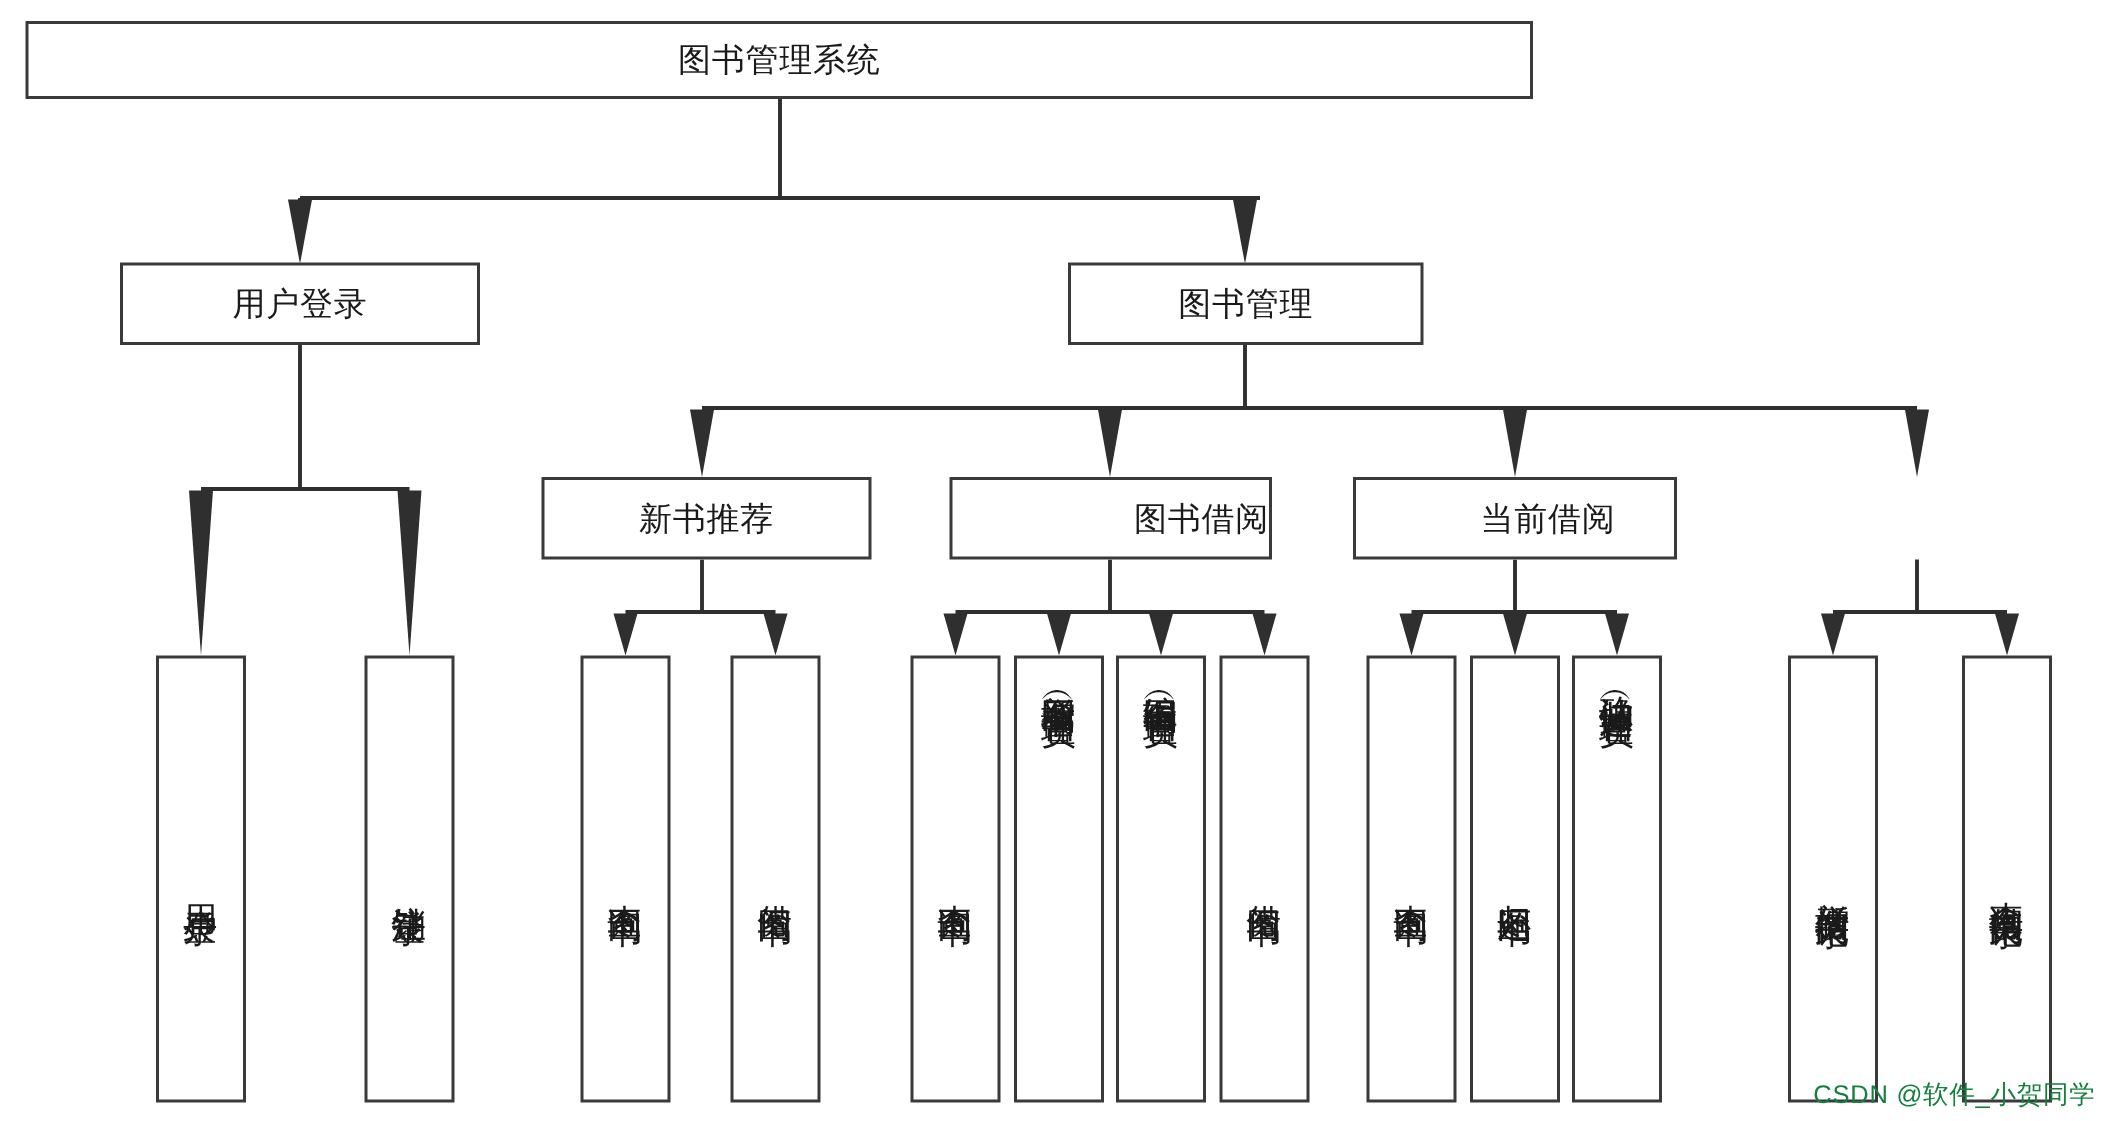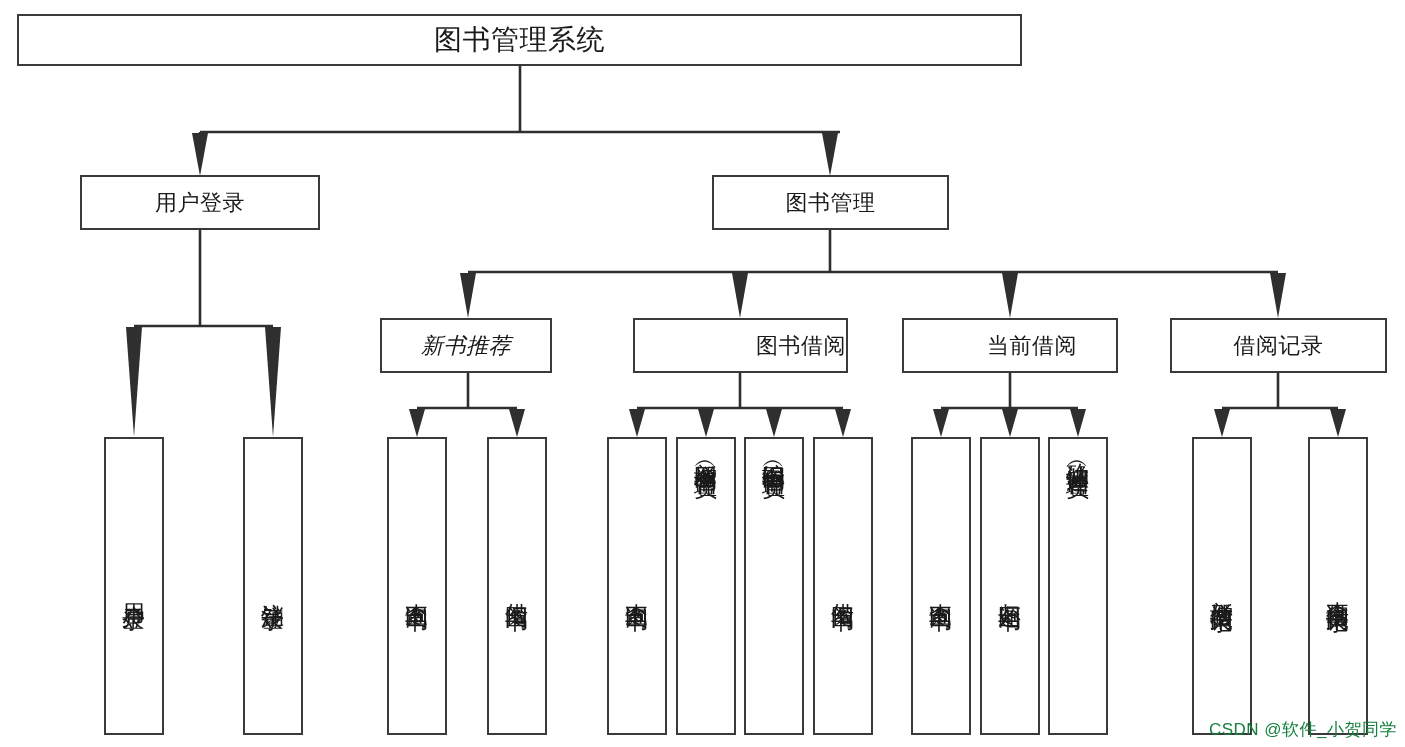--- a/index.html
+++ b/index.html
@@ -35,21 +35,21 @@
     display: block;
     text-align: center;
     line-height: 1.18;
     letter-spacing: 0.5px;
     white-space: nowrap;
   }
   .node-horizontal .node-label {
     font-size: 22px;
   }
   .node-root .node-label {
-    font-size: 28px;
+    font-size: 22px;
   }
   .node-vertical {
     align-items: flex-start;
     padding-top: 6px;
   }
   .node-vertical .node-label {
     writing-mode: vertical-rl;
     text-orientation: upright;
     font-size: 23px;
     line-height: 1.05;
@@ -143,35 +143,32 @@
   </div>
 
   <div class="node-box node-horizontal" style="left:80px; top:175px; width:240px; height:55px;">
     <span class="node-label">用户登录</span>
   </div>
 
   <div class="node-box node-horizontal" style="left:712px; top:175px; width:237px; height:55px;">
     <span class="node-label">图书管理</span>
   </div>
 
-  <div class="node-box node-horizontal" style="left:380px; top:318px; width:172px; height:55px;font-style:italic;">
+  <div class="node-box node-horizontal" style="left:361px; top:318px; width:220px; height:55px;">
     <span class="node-label">新书推荐</span>
   </div>
 
   <div class="node-box node-horizontal" style="left:633px; top:318px; width:215px; height:55px;justify-content:flex-end;">
     <span class="node-label">图书借阅</span>
   </div>
 
   <div class="node-box node-horizontal" style="left:902px; top:318px; width:216px; height:55px;padding-left:44px;">
     <span class="node-label">当前借阅</span>
   </div>
 
-  <div class="node-box node-horizontal" style="left:1170px; top:318px; width:217px; height:55px;">
-    <span class="node-label">借阅记录</span>
-  </div>
 
   <div class="node-box node-vertical vcenter" style="left:104px; top:437px; width:60px; height:298px;">
     <span class="node-label">用户登录</span>
   </div>
 
   <div class="node-box node-vertical vcenter" style="left:243px; top:437px; width:60px; height:298px;">
     <span class="node-label">注销登录</span>
   </div>
 
   <div class="node-box node-vertical vcenter" style="left:387px; top:437px; width:60px; height:298px;">

